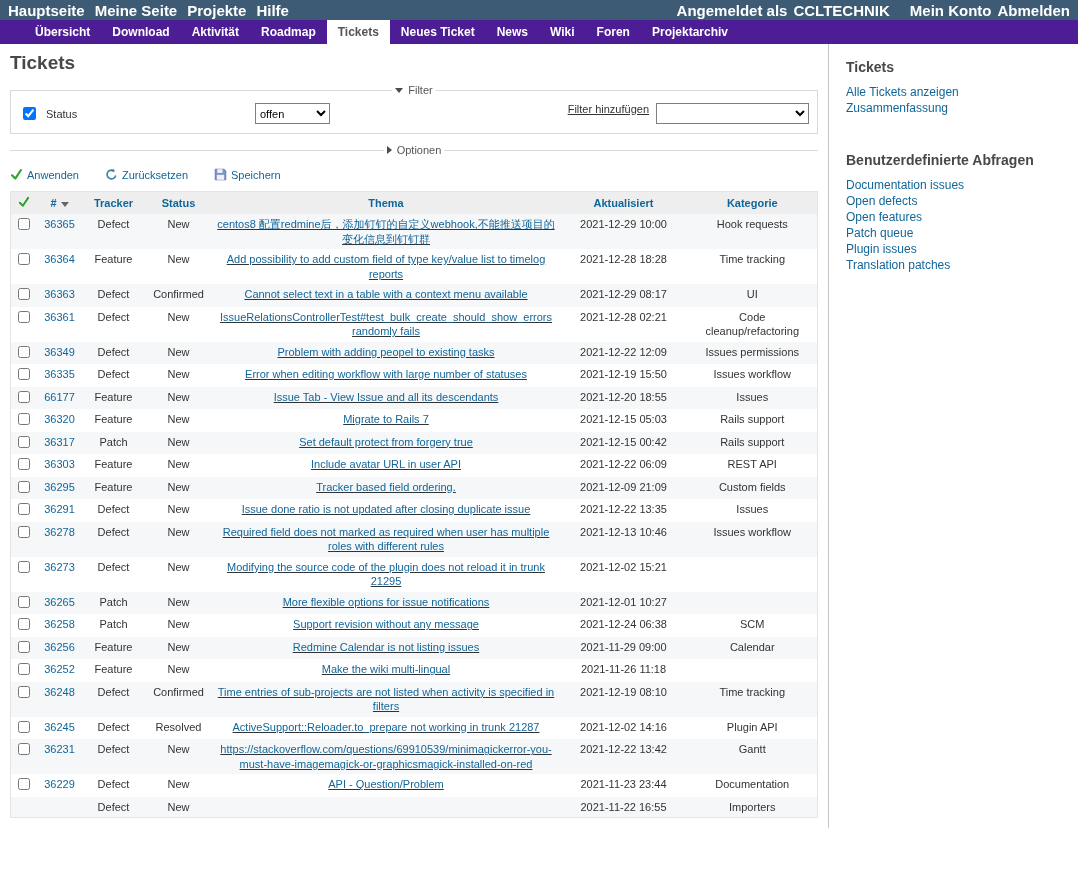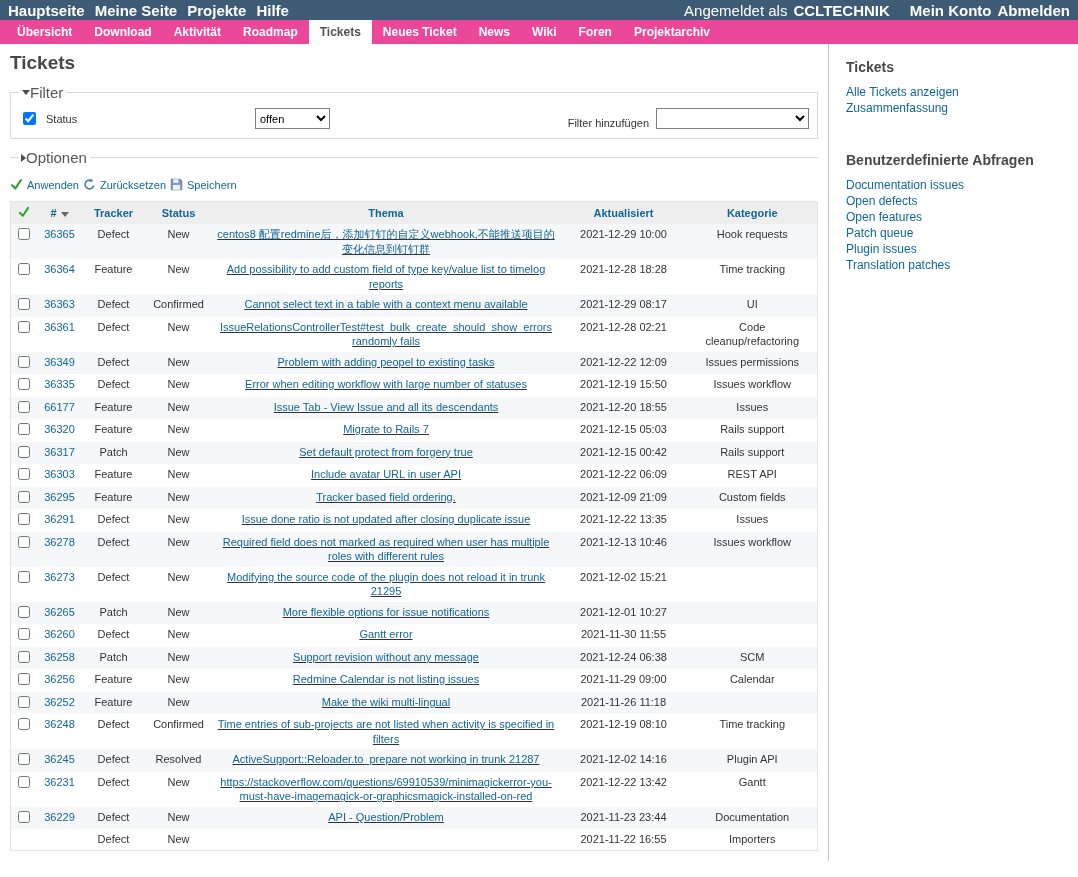--- a/index.html
+++ b/index.html
@@ -6,55 +6,55 @@
   html,body { margin:0; padding:0; }
   body { background:#fff; font-family:"Liberation Sans","DejaVu Sans",sans-serif; color:#333; }
   #page { width:1078px; min-height:877px; }
   a { color:#116699; text-decoration:none; cursor:pointer; }
 
   
   #top-menu { background:#3e5b76; color:#fff; font-size:15px; padding:4px 8px 3px 8px; display:flex; justify-content:space-between; align-items:center; height:20px; }
   #top-menu a { color:#fff; font-weight:bold; }
   .tm-left a { margin-right:10px; }
   .tm-right { display:flex; align-items:center; gap:6px; }
-  .tm-plain { font-weight:normal; }
+  .tm-plain { font-weight:bold; }
   .tm-right a[data-name="my-account-link"] { margin-left:14px; }
 
   
   #header { background:#628db6; padding:9px 8px 15px 8px; position:relative; height:56px; }
   #header h1 { margin:0; font-size:23px; line-height:28px; color:#fff; font-weight:bold; }
   #quick-search { position:absolute; top:13px; right:10px; font-size:11px; color:#fff; display:flex; align-items:center; gap:6px; }
   #quick-search input { width:178px; height:19px; border:1px solid #5f7893; background:#fff; font-size:11px; padding:1px 4px; }
 
   
-  #main-menu { background:#ec4899; display:flex; padding-left:6px; height:24px; }
+  #main-menu { background:#4c1d95; display:flex; padding-left:24px; height:24px; }
   #main-menu .tab { color:#fff; font-weight:bold; font-size:12px; padding:5px 11px 4px 11px; line-height:15px; white-space:nowrap; }
   #main-menu .tab.active { background:#fff; color:#555; }
 
   
   #main { display:flex; align-items:stretch; min-height:777px; }
   #content { flex:1; min-width:0; padding:4px 10px 10px 10px; background:#fff; }
   #sidebar { width:250px; border-left:1px solid #c4c4c4; padding:8px 12px 8px 17px; background:#fff; }
 
   
   h2 { font-size:19px; font-weight:bold; color:#484848; margin:4px 0 10px 0; }
   fieldset.filters { border:1px solid #d9d9d9; margin:0 0 10px 0; padding:2px 8px 9px 8px; }
-  fieldset legend { font-size:15px; color:#555; display:flex; align-items:center; padding:0 3px; cursor:pointer; }
+  fieldset legend { font-size:11px; color:#555; display:flex; align-items:center; gap:5px; padding:0 3px; cursor:pointer;text-align:center; }
   fieldset.collapsed { border:none; border-top:1px solid #d9d9d9; margin:0 0 12px 0; padding:0 8px; height:10px; }
   .tri-down { width:0; height:0; border-left:4px solid transparent; border-right:4px solid transparent; border-top:5px solid #4b4b4b; }
   .tri-right { width:0; height:0; border-top:4px solid transparent; border-bottom:4px solid transparent; border-left:5px solid #4b4b4b; }
 
   .filter-row { display:flex; align-items:center; font-size:11px; padding-top:5px; }
   .filter-status { width:236px; display:flex; align-items:center; gap:7px; }
   select { font-size:11px; height:21px; border:1px solid #7f7f7f; background:#fff; }
   #status-select { width:75px; }
-  .add-filter { margin-left:auto; display:flex; align-items:flex-end; gap:7px; }
+  .add-filter { margin-left:auto; display:flex; align-items:flex-start; gap:7px;text-decoration:underline; }
   #add-filter-select { width:153px; }
 
-  .buttons { display:flex; align-items:center; gap:4px; margin:12px 0 10px 0; font-size:11px; }
+  .buttons { display:flex; align-items:center; gap:26px; margin:12px 0 10px 0; font-size:11px; }
   .buttons a { display:inline-flex; align-items:center; gap:4px; }
   .buttons svg, .check-all svg { display:block; }
 
   
   table.list { width:100%; border-collapse:collapse; border:1px solid #e4e4e4; font-size:11px; }
   table.list th { background:#eeeeee; padding:4px 4px; text-align:center; font-weight:bold; }
   table.list th a { color:#116699; font-weight:bold; }
   th.cb { width:26px; } th.id { width:46px; } th.tracker { width:62px; } th.status { width:68px; }
   th.updated { width:128px; } th.category { width:130px; }
   table.list td { padding:3px 4px; text-align:center; vertical-align:top; line-height:1.32; }
@@ -323,29 +323,20 @@
             <tr class="ticket-row" data-name="table-row">
               <td class="cb"><input type="checkbox" data-name="row-checkbox" style=""></td>
               <td class="id"><a data-name="ticket-id-link">36265</a></td>
               <td class="tracker" data-name="ticket-tracker">Patch</td>
               <td class="status" data-name="ticket-status">New</td>
               <td class="subject"><a data-name="ticket-subject-link">More flexible options for issue notifications</a></td>
               <td class="updated" data-name="ticket-updated">2021-12-01 10:27</td>
               <td class="category" data-name="ticket-category"></td>
             </tr>
 
-            <tr class="ticket-row" data-name="table-row">
-              <td class="cb"><input type="checkbox" data-name="row-checkbox" style=""></td>
-              <td class="id"><a data-name="ticket-id-link">36260</a></td>
-              <td class="tracker" data-name="ticket-tracker">Defect</td>
-              <td class="status" data-name="ticket-status">New</td>
-              <td class="subject"><a data-name="ticket-subject-link">Gantt error</a></td>
-              <td class="updated" data-name="ticket-updated">2021-11-30 11:55</td>
-              <td class="category" data-name="ticket-category"></td>
-            </tr>
 
             <tr class="ticket-row" data-name="table-row">
               <td class="cb"><input type="checkbox" data-name="row-checkbox" style=""></td>
               <td class="id"><a data-name="ticket-id-link">36258</a></td>
               <td class="tracker" data-name="ticket-tracker">Patch</td>
               <td class="status" data-name="ticket-status">New</td>
               <td class="subject"><a data-name="ticket-subject-link">Support revision without any message</a></td>
               <td class="updated" data-name="ticket-updated">2021-12-24 06:38</td>
               <td class="category" data-name="ticket-category">SCM</td>
             </tr>

